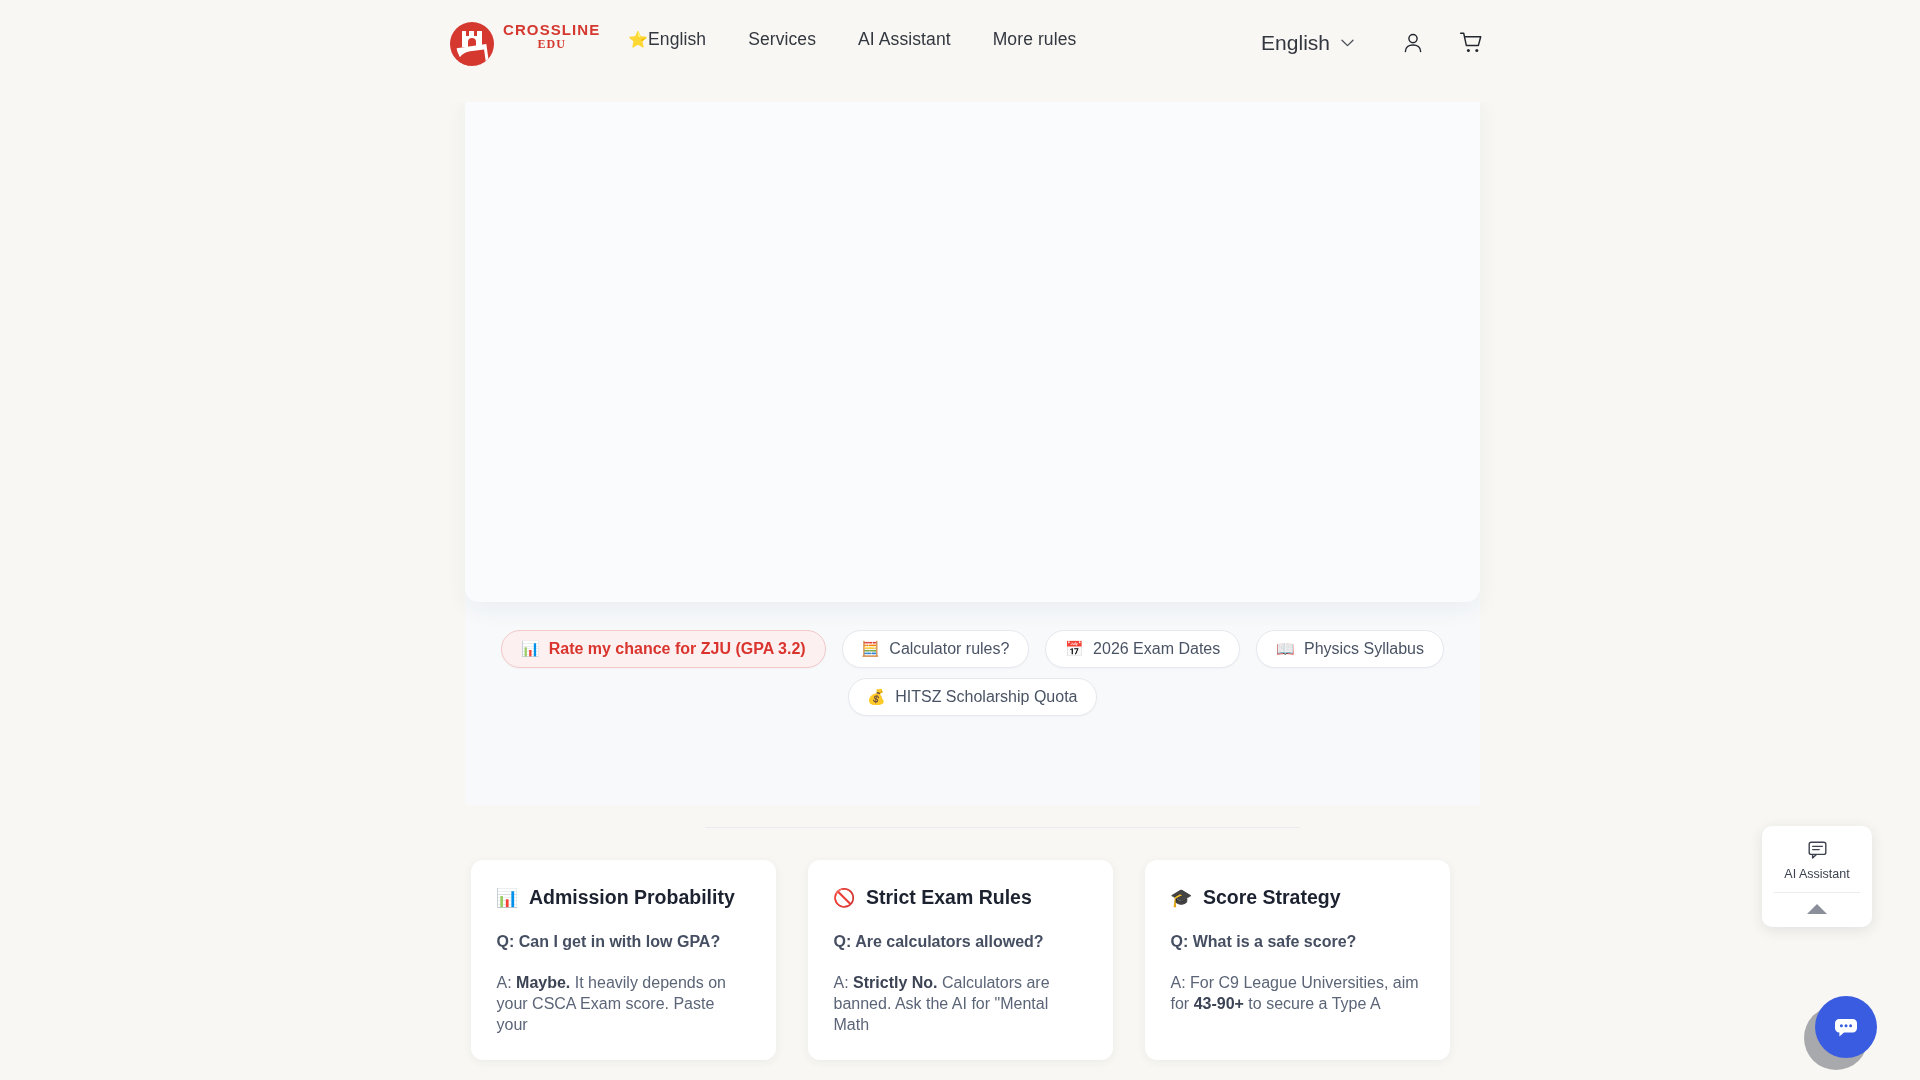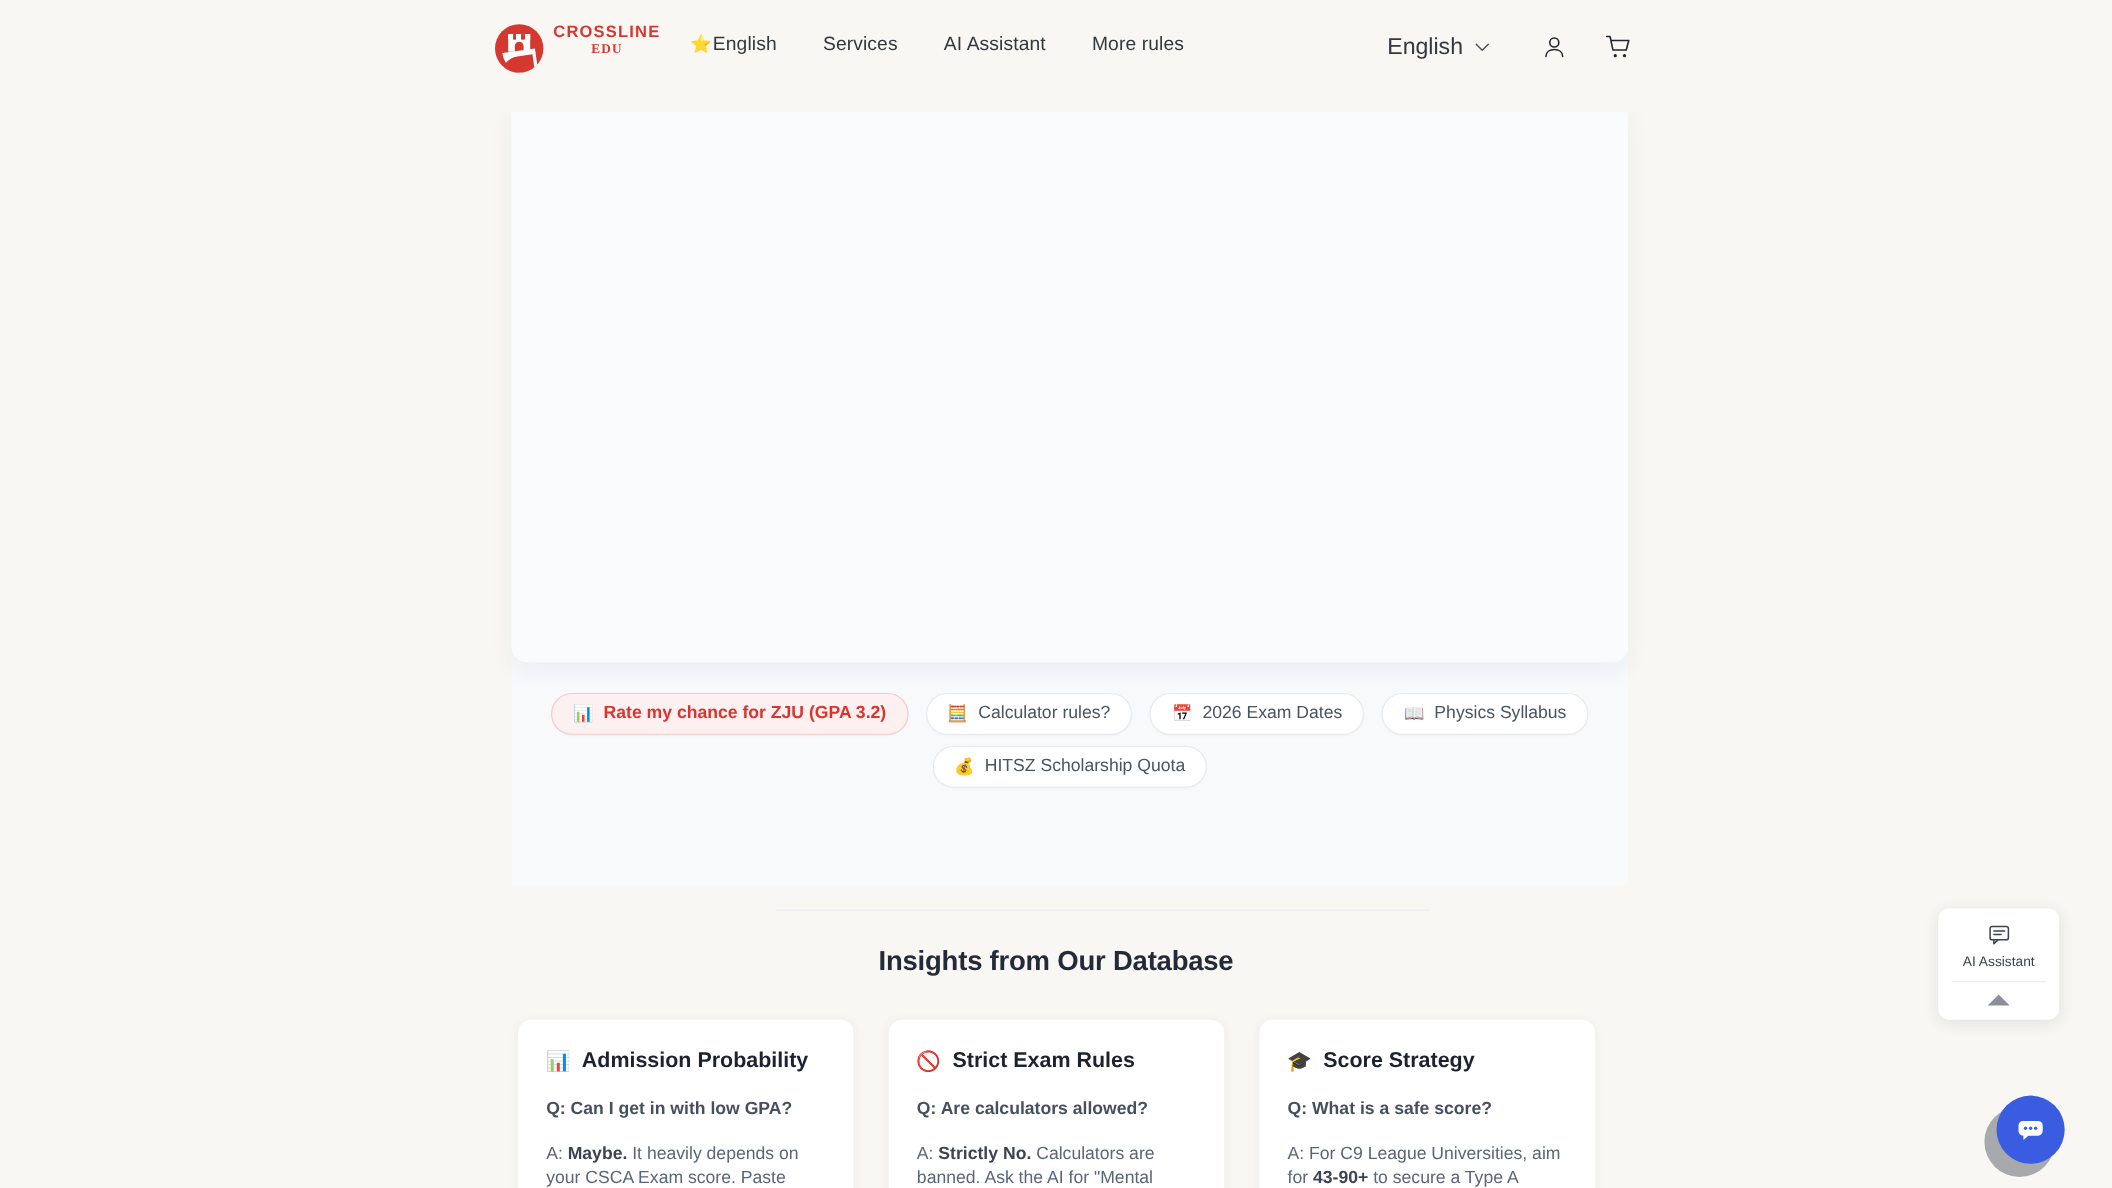--- a/index.html
+++ b/index.html
@@ -474,21 +474,20 @@
         <span class="emj">💰</span>
         <span>HITSZ Scholarship Quota</span>
       </button>
     </div>
   </div>
 </section>
 
 <div class="section-divider"></div>
 
 <section class="insights">
-  <h2 class="insights-title">Insights from Our Database</h2>
 
   <div class="cards">
 
     <article class="card">
       <div class="card-head">
         <span class="emj">📊</span>
         <span>Admission Probability</span>
       </div>
       <div class="card-q">Q: Can I get in with low GPA?</div>
       <div class="card-a"><span>A: </span><b>Maybe.</b><span> It heavily depends on your CSCA Exam score. Paste your</span></div>

